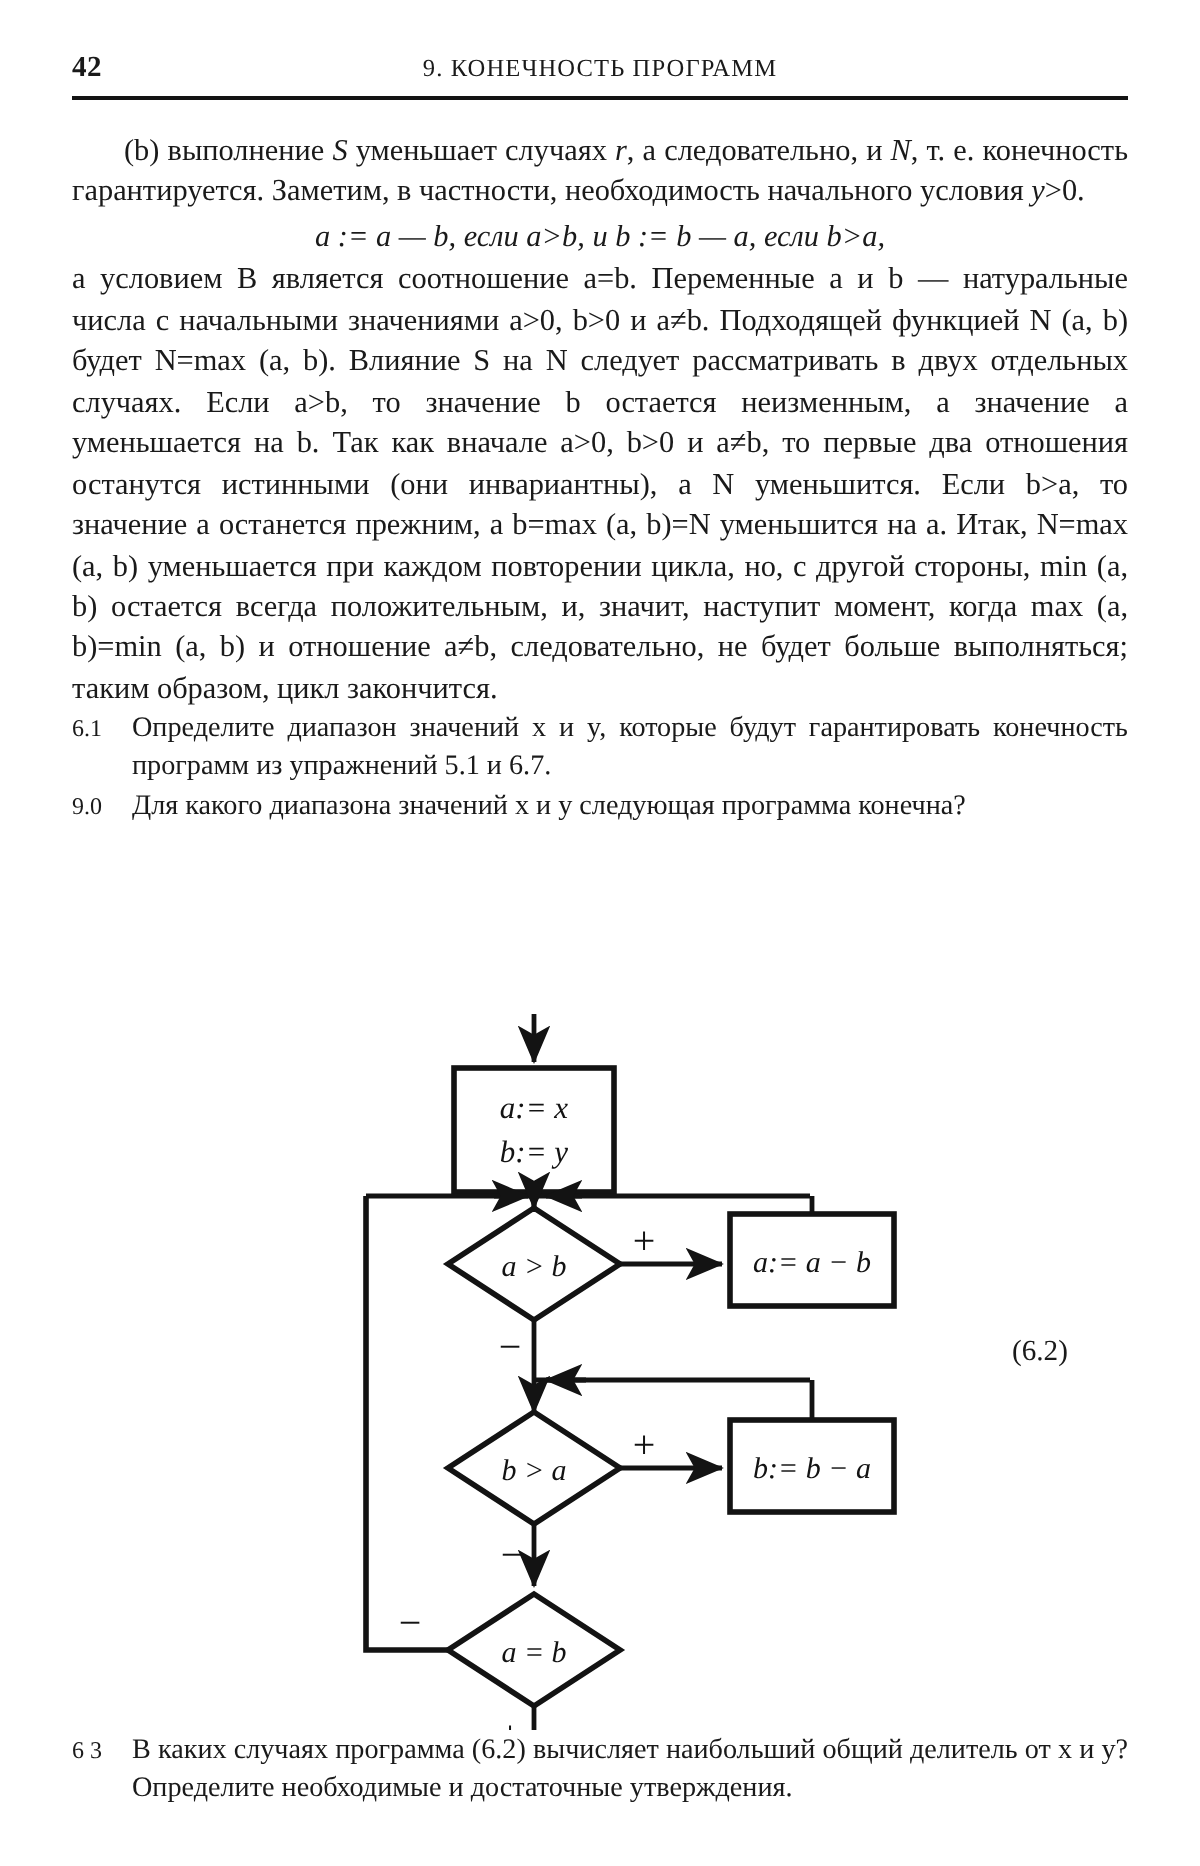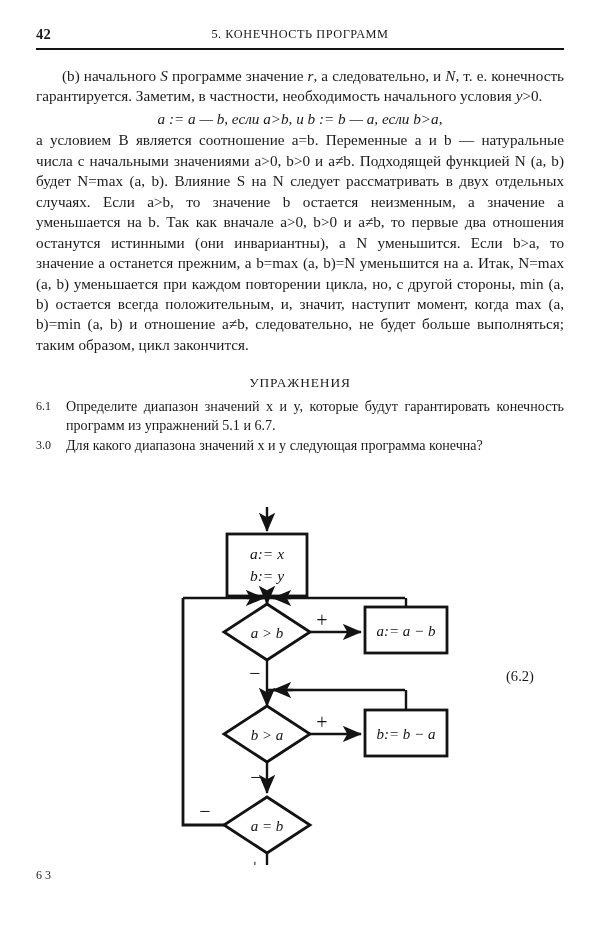--- a/index.html
+++ b/index.html
@@ -130,44 +130,43 @@
     width: 528px;
   }
 </style>
 </head>
 <body>
 
 <div class="page">
 
   <div class="runhead">
     <span class="folio">42</span>
-    <span class="title">5. КОНЕЧНОСТЬ ПРОГРАММ</span>
+    <span class="title">9. КОНЕЧНОСТЬ ПРОГРАММ</span>
   </div>
   <div class="rule"></div>
 
   <div class="body">
 
     <p class="tx" style="text-indent:26px;">
-      <span>(b) начального </span><i>S</i><span> программе значение </span><i>r</i><span>, а следовательно, и </span><i>N</i><span>, т. е. конечность гарантируется. Заметим, в частности, необходимость начального условия </span><i>y</i><span>&gt;0.</span>
+      <span>(b) выполнение </span><i>S</i><span> уменьшает случаях </span><i>r</i><span>, а следовательно, и </span><i>N</i><span>, т. е. конечность гарантируется. Заметим, в частности, необходимость начального условия </span><i>y</i><span>&gt;0.</span>
     </p>
 
 
     <div class="eq it">a := a — b, если a&gt;b, и b := b — a, если b&gt;a,</div>
 
     <p class="tx">а условием B является соотношение a=b. Переменные a и b — натуральные числа с начальными значениями a&gt;0, b&gt;0 и a≠b. Подходящей функцией N (a, b) будет N=max (a, b). Влияние S на N следует рассматривать в двух отдельных случаях. Если a&gt;b, то значение b остается неизменным, а значение a уменьшается на b. Так как вначале a&gt;0, b&gt;0 и a≠b, то первые два отношения останутся истинными (они инвариантны), а N уменьшится. Если b&gt;a, то значение a останется прежним, а b=max (a, b)=N уменьшится на a. Итак, N=max (a, b) уменьшается при каждом повторении цикла, но, с другой стороны, min (a, b) остается всегда положительным, и, значит, наступит момент, когда max (a, b)=min (a, b) и отношение a≠b, следовательно, не будет больше выполняться; таким образом, цикл закончится.</p>
 
-    <div class="exh">УПРАЖНЕНИЯ</div>
 
     <p class="ex" style="margin-bottom:1px;">
       <span class="num">6.1</span>
       <span>Определите диапазон значений x и y, которые будут гарантировать конечность программ из упражнений 5.1 и 6.7.</span>
     </p>
 
     <p class="ex">
-      <span class="num">3.0</span>
+      <span class="num">9.0</span>
       <span>Для какого диапазона значений x и y следующая программа конечна?</span>
     </p>
 
   </div>
 
   <div class="chart">
     <svg width="600" height="360" viewBox="0 0 600 360" xmlns="http://www.w3.org/2000/svg">
       <defs>
         <marker id="ar" markerWidth="9" markerHeight="9" refX="7.6" refY="3.4" orient="auto" markerUnits="strokeWidth">
           <path d="M0,0 L8,3.4 L0,6.8 L1.9,3.4 z" fill="#131313"></path>
@@ -243,16 +242,17 @@
         <text x="240" y="369">+</text>
       </g>
     </svg>
   </div>
 
   <div class="eqnum">(6.2)</div>
 
   <div class="bottom">
     <p class="ex">
       <span class="num">6 3</span>
+      <span>В каких случаях программа (6.2) вычисляет наибольший общий делитель от x и y? Определите необходимые и достаточные утверждения.</span>
     </p>
   </div>
 
 </div>
 
 </body></html>

